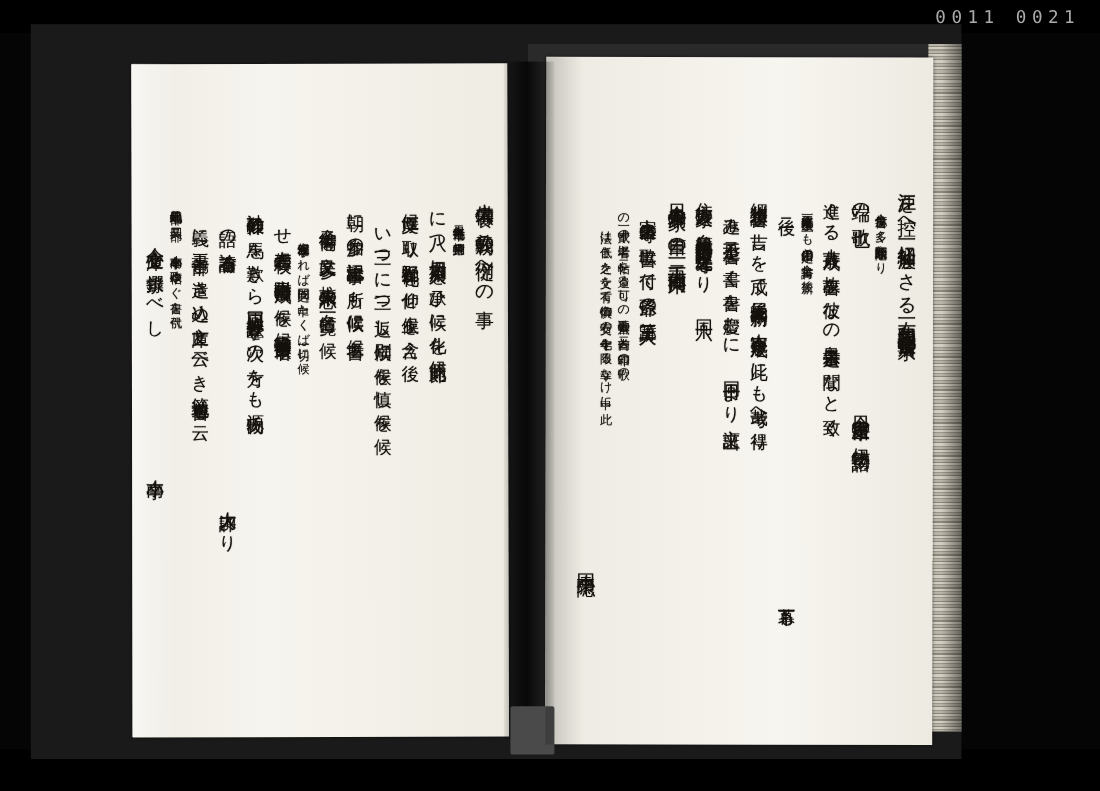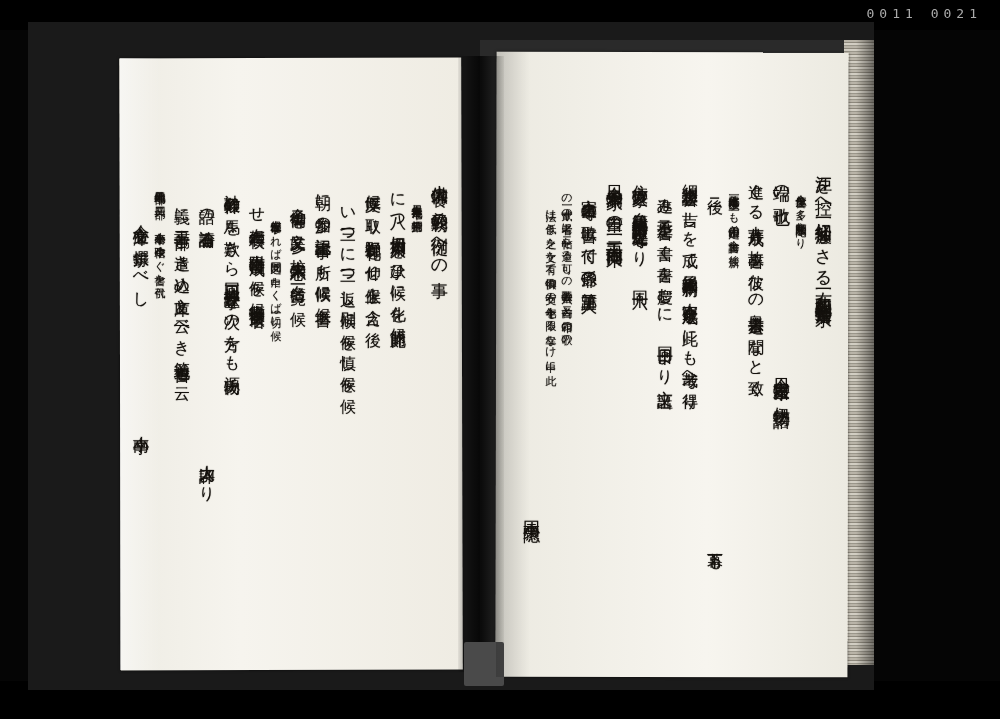--- a/index.html
+++ b/index.html
@@ -41,21 +41,21 @@
     background: #000;
   }
 
   
   .frame-number {
     position: absolute;
     top: 6px;
     right: 18px;
     color: #c9c9c9;
     font-family: "DejaVu Sans Mono", monospace;
-    font-size: 13px;
+    font-size: 16px;
     letter-spacing: 5px;
     opacity: 0.85;
     white-space: nowrap;
   }
 
   
   .book {
     position: absolute;
     left: 28px;
     top: 22px;

